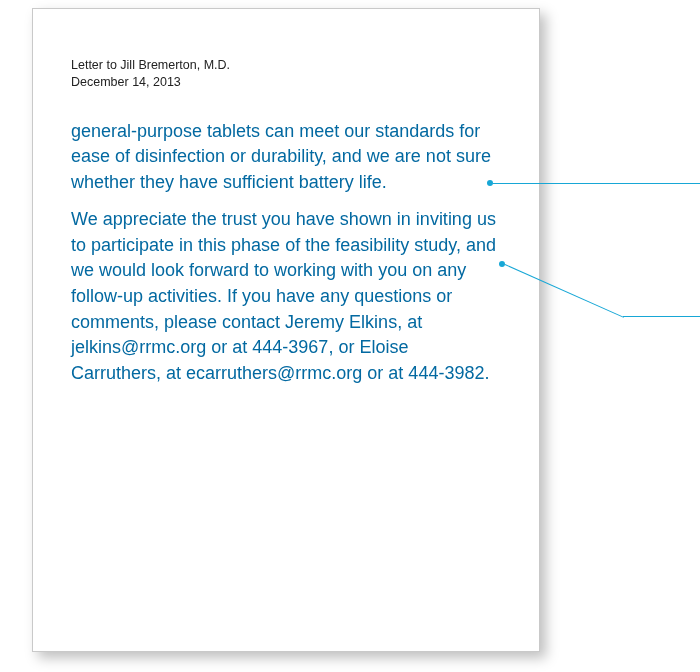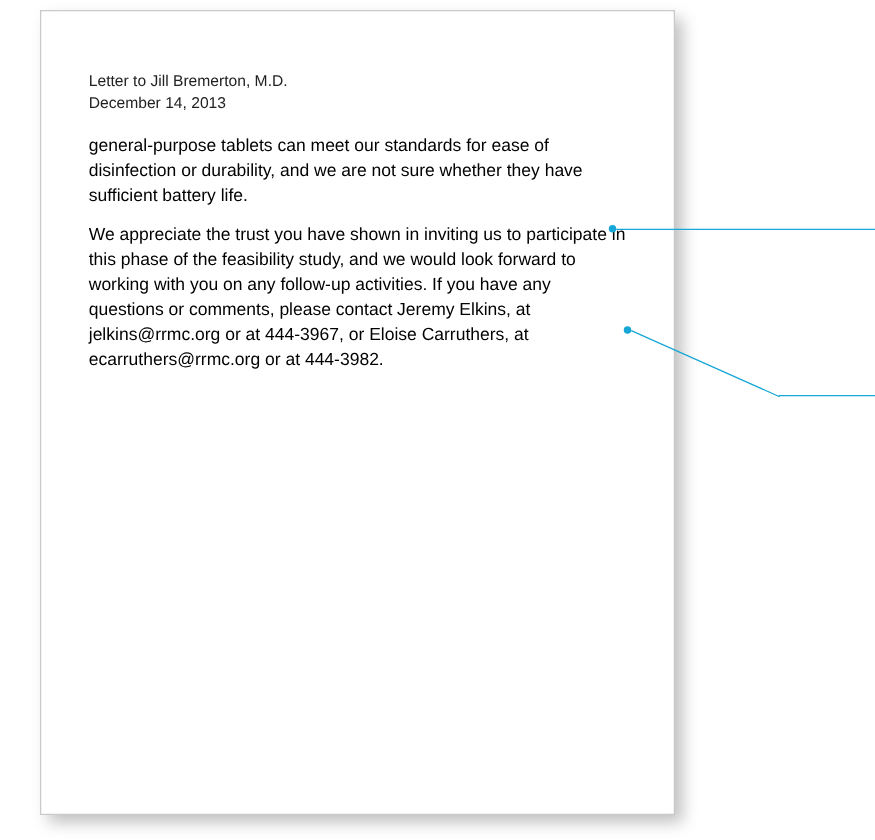--- a/index.html
+++ b/index.html
@@ -25,26 +25,26 @@
     background: #ffffff;
     border: 1px solid #c9c9c9;
     box-shadow: 6px 6px 12px rgba(0,0,0,0.25);
     box-sizing: border-box;
     padding: 48px 38px 40px 38px;
   }
   .header-block {
     font-size: 12.5px;
     line-height: 1.35;
     color: #222;
-    margin-bottom: 16px;
+    margin-bottom: 28px;
   }
   .body-para {
-    font-size: 14px;
+    font-size: 18px;
     line-height: 1.42;
-    color: #000000;
+    color: #0369a1;
     margin: 0 0 12px 0;
     text-align: left;
   }
 
   .callout-dot {
     position: absolute;
     width: 6px;
     height: 6px;
     background: #17a7d6;
     border-radius: 50%;

